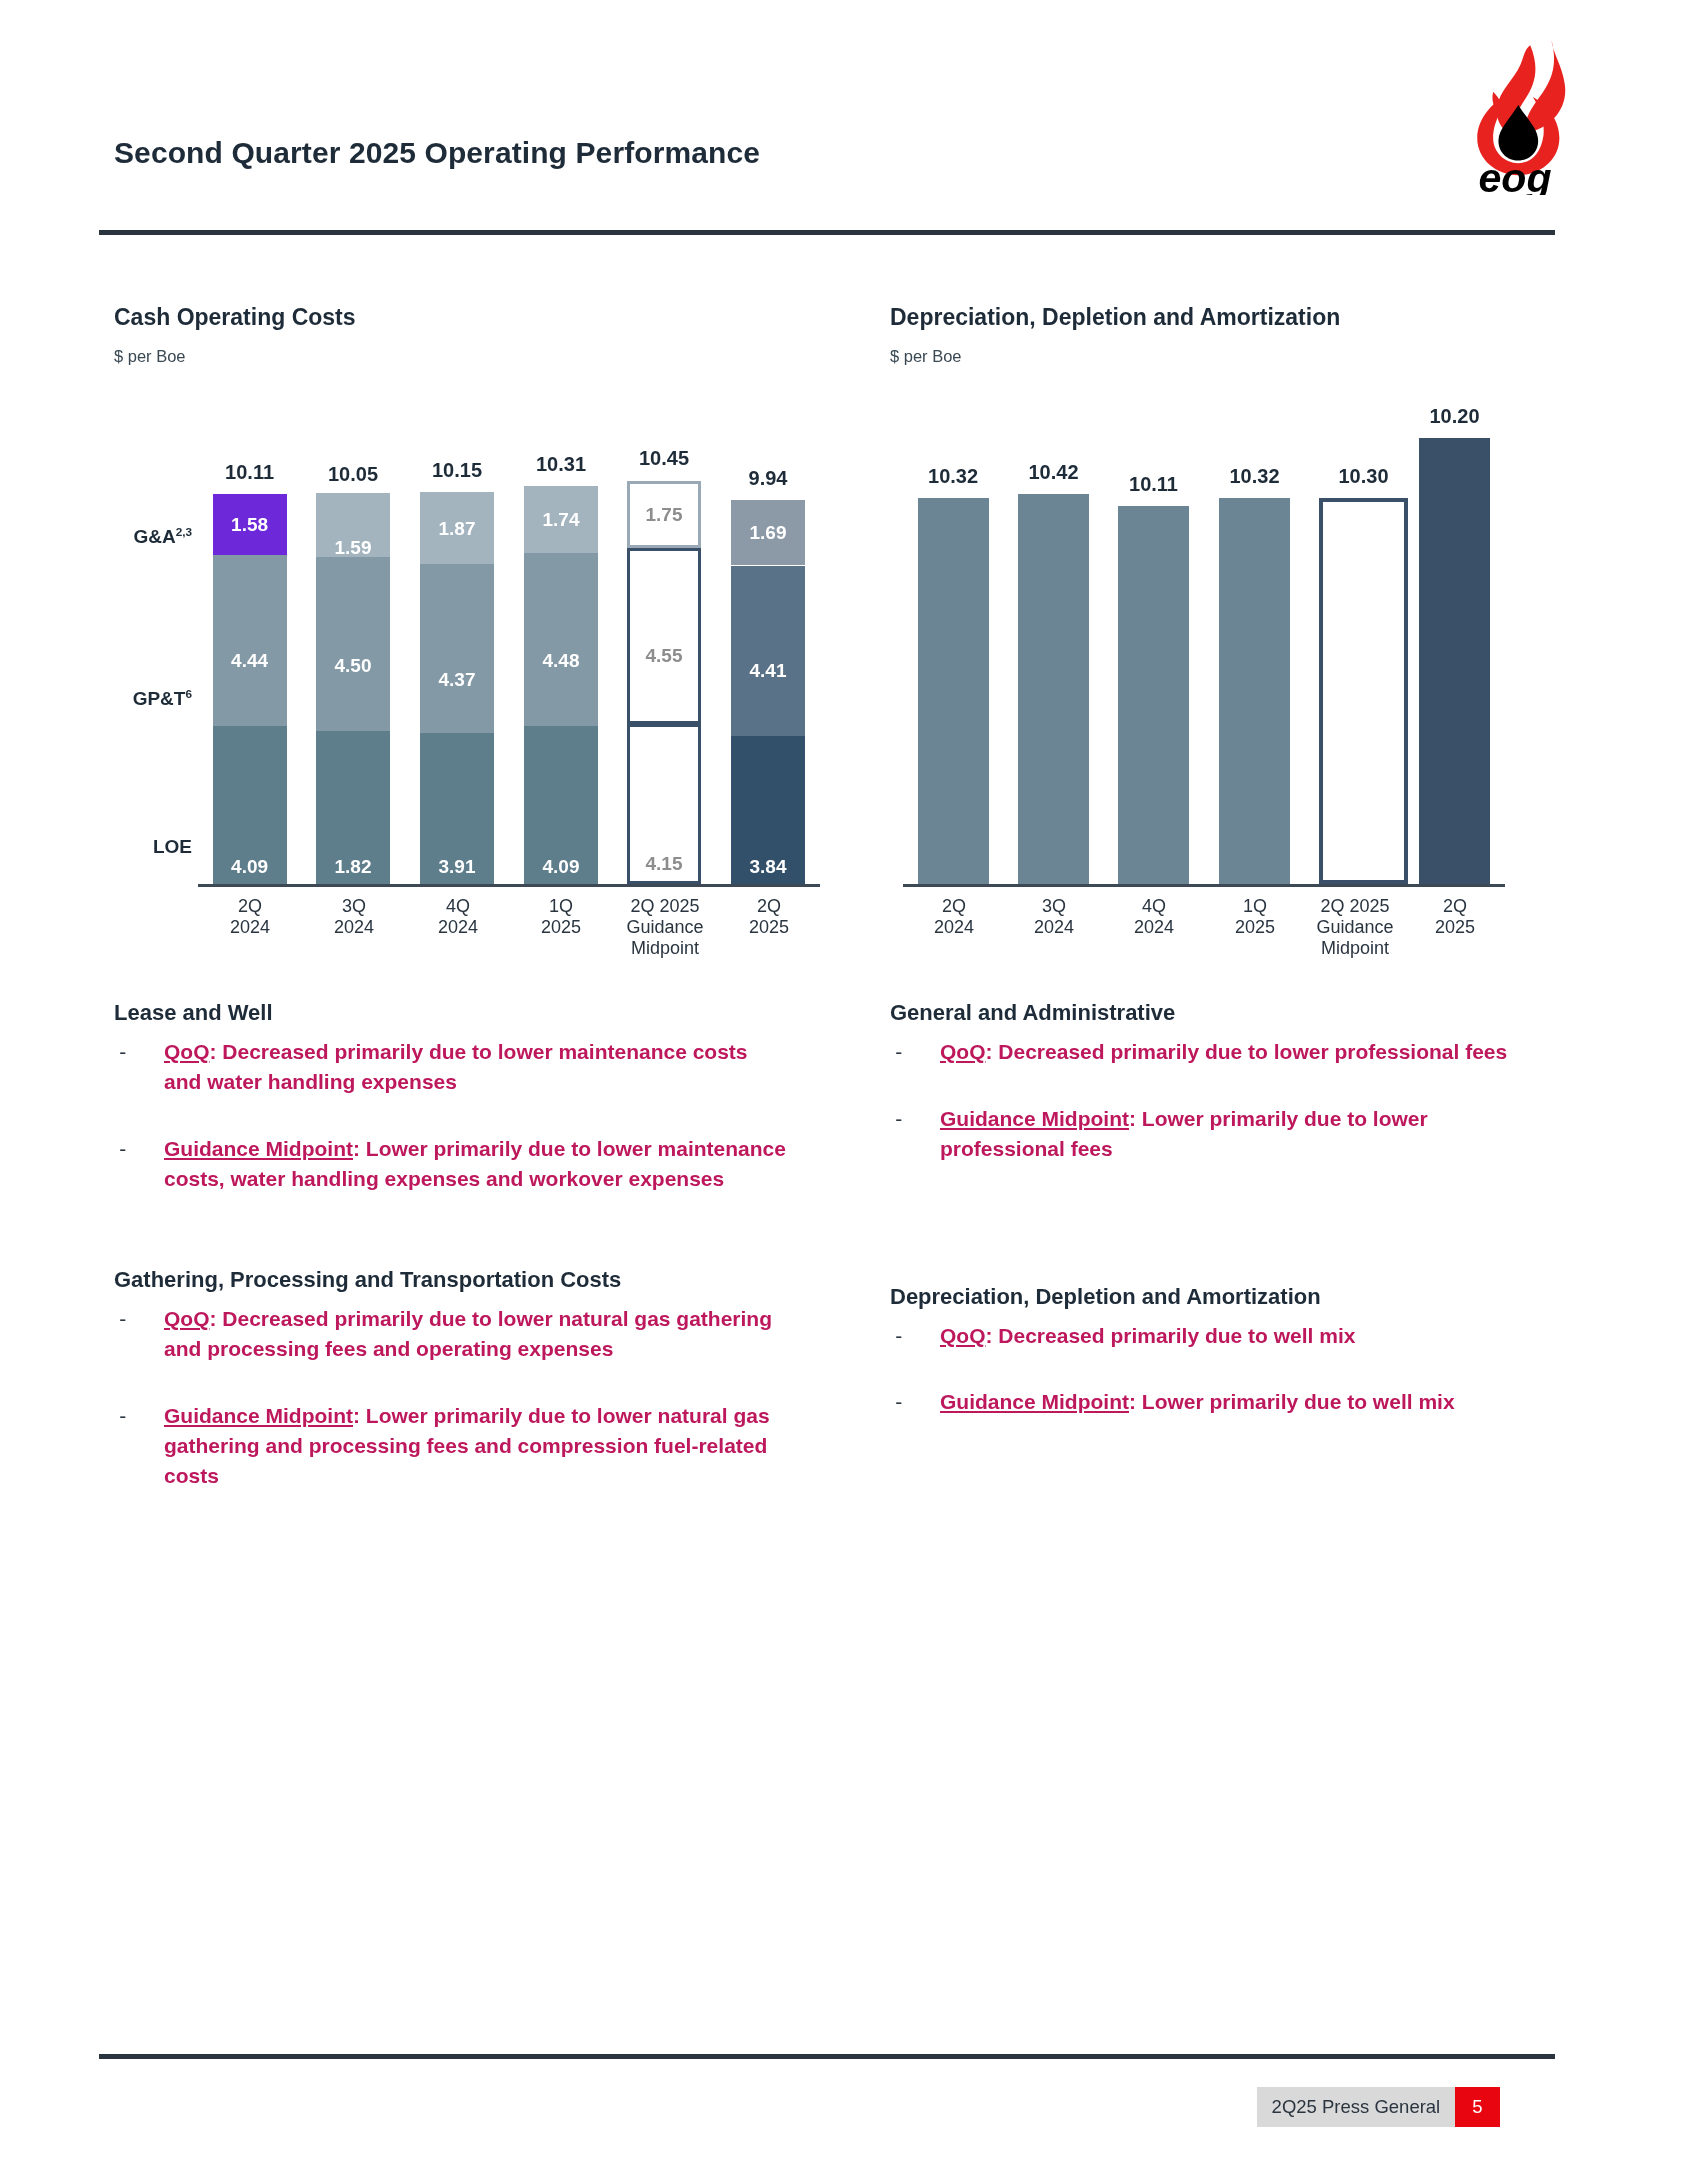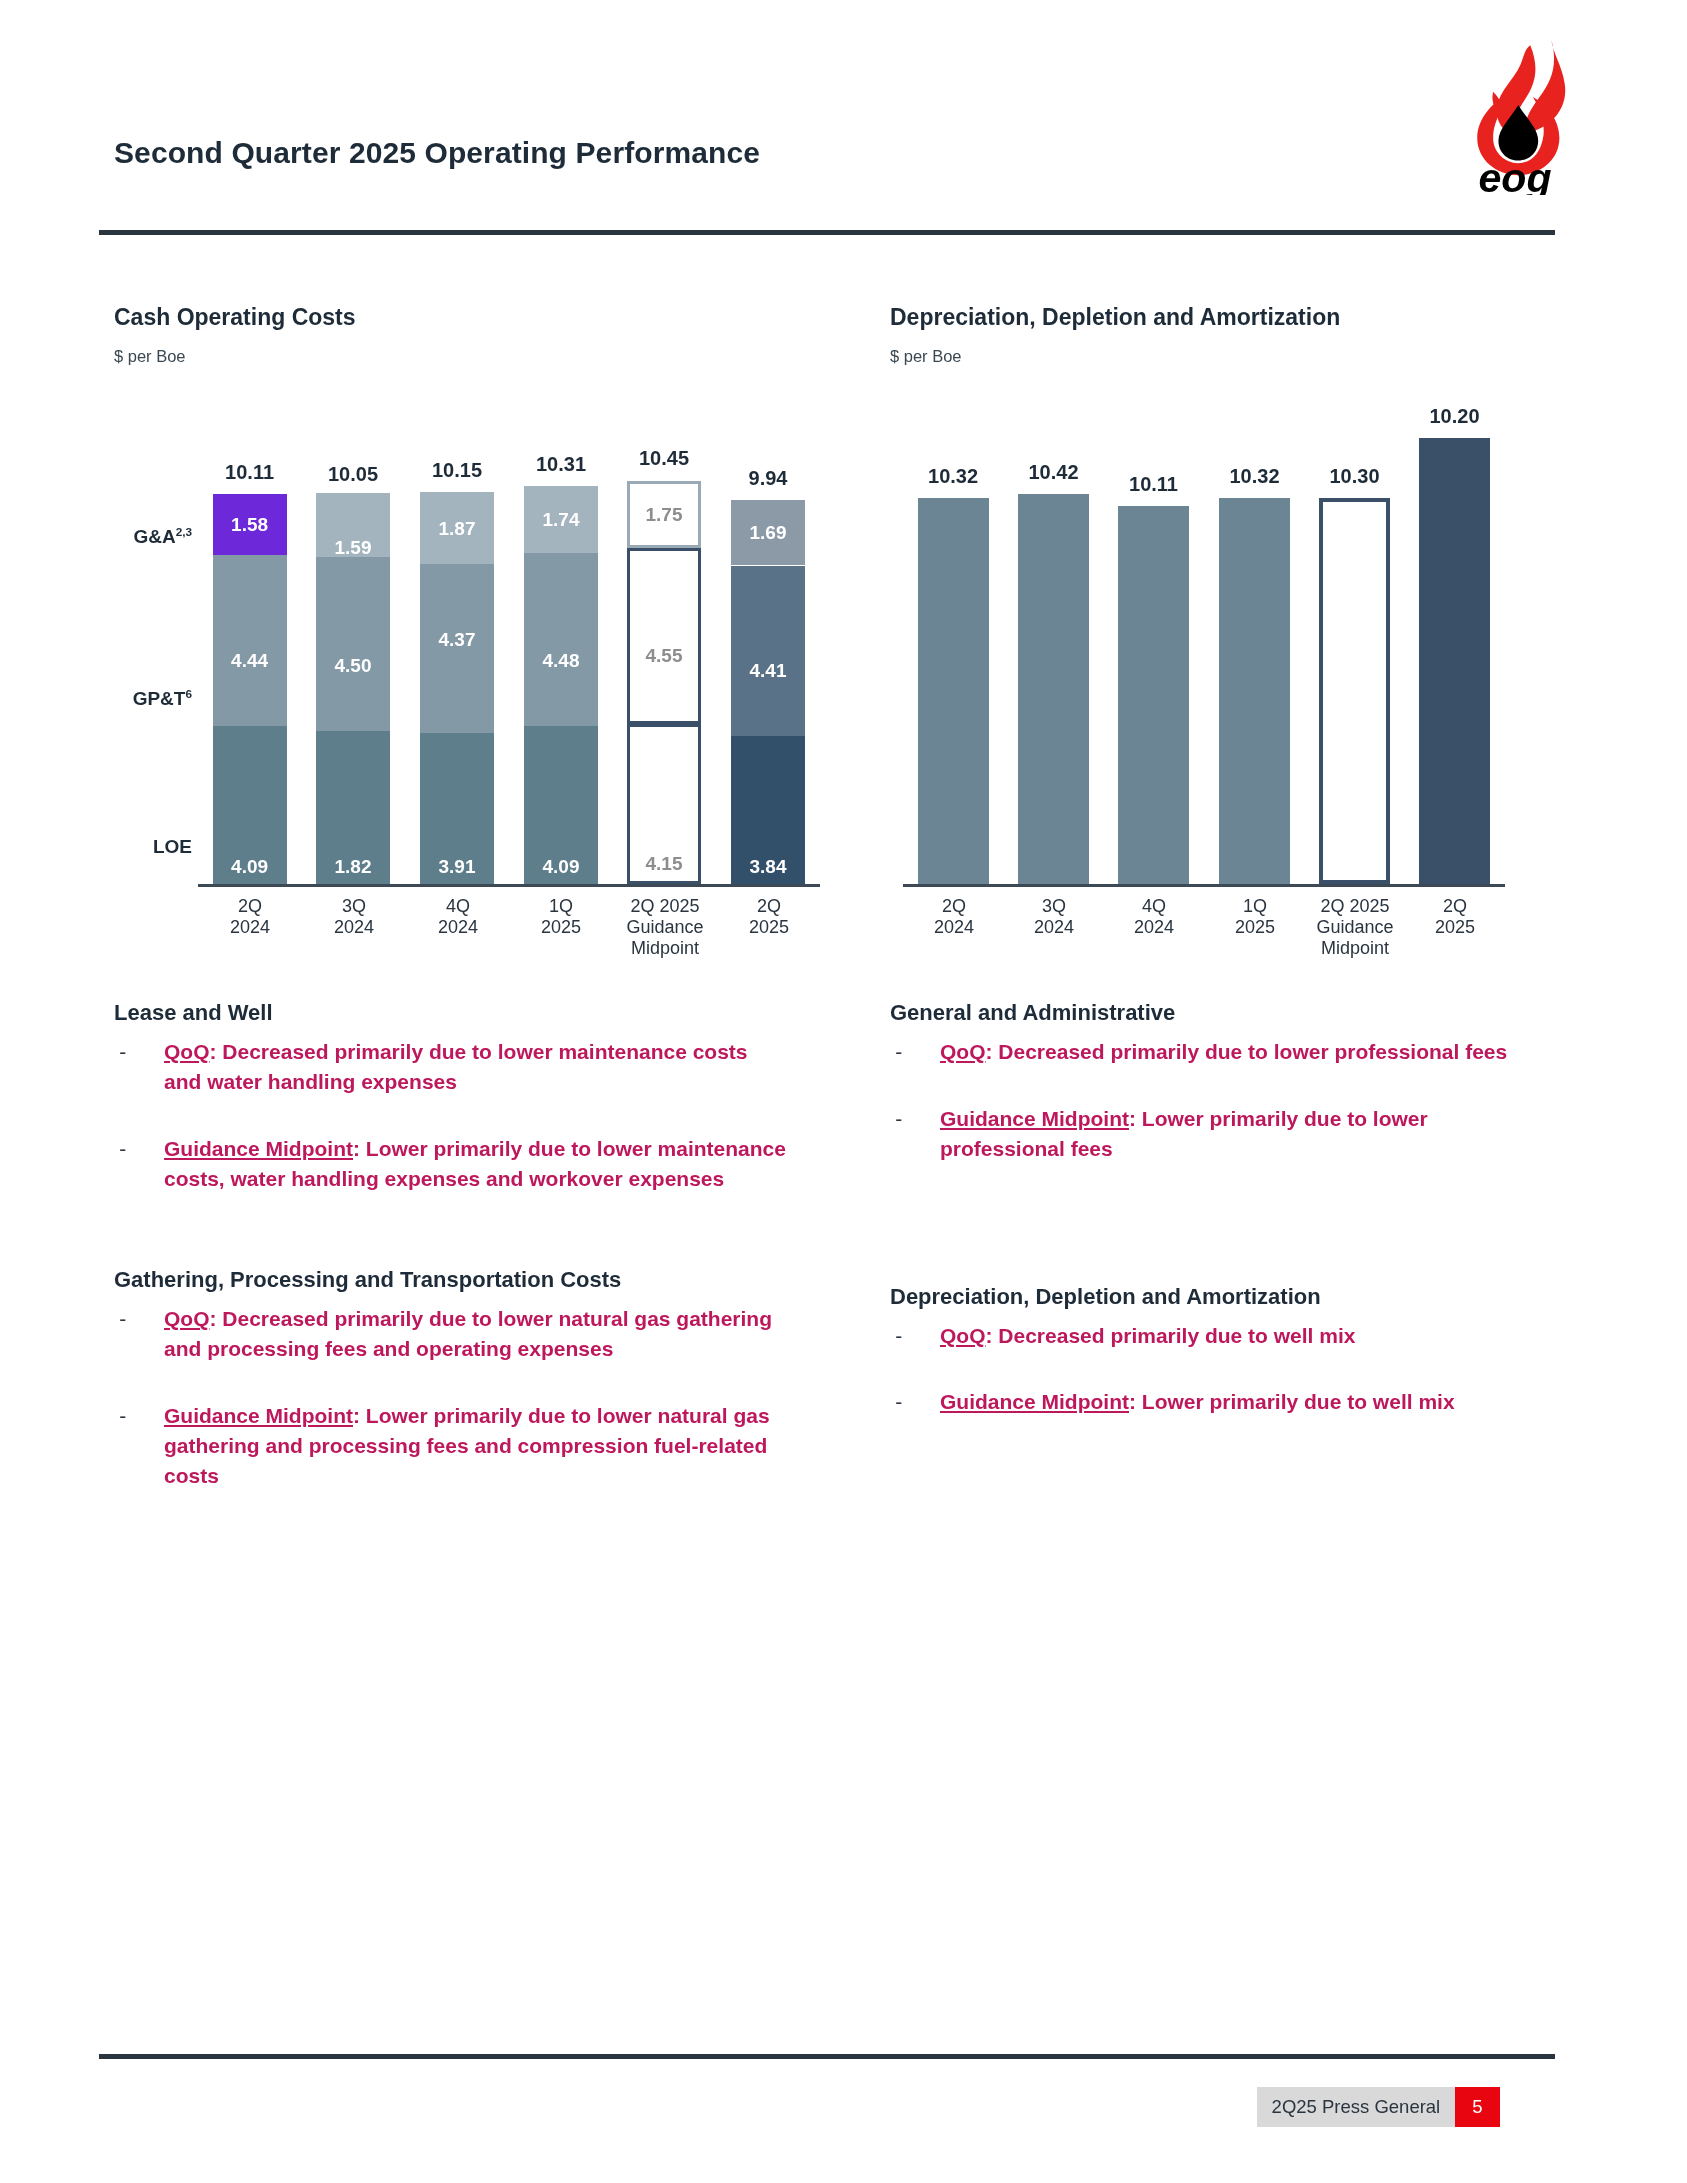--- a/index.html
+++ b/index.html
@@ -144,21 +144,21 @@
         <div class="seg" style="bottom: 327px; height: 64px; background: rgb(163, 180, 191); align-items: flex-end;">
           <span class="seg-val">1.59</span>
         </div>
         <div class="total" style="top: -32px;">10.05</div>
       </div>
       <div class="bar-col" style="left: 222px; width: 74px; height: 392px;">
         <div class="seg" style="bottom: 0px; height: 151px; background: rgb(95, 126, 140); align-items: flex-end;">
           <span class="seg-val" style="margin-bottom: 8px;">3.91</span>
         </div>
         <div class="seg" style="bottom: 151px; height: 169px; background: rgb(132, 153, 166); align-items: flex-end;">
-          <span class="seg-val" style="margin-bottom: 84px;">4.37</span>
+          <span class="seg-val" style="margin-bottom: 44px;">4.37</span>
         </div>
         <div class="seg" style="bottom: 320px; height: 72px; background: rgb(163, 180, 191); align-items: center;">
           <span class="seg-val">1.87</span>
         </div>
         <div class="total" style="top: -32px;">10.15</div>
       </div>
       <div class="bar-col" style="left: 326px; width: 74px; height: 398px;">
         <div class="seg" style="bottom: 0px; height: 158px; background: rgb(95, 126, 140); align-items: flex-end;">
           <span class="seg-val" style="margin-bottom: 8px;">4.09</span>
         </div>
@@ -237,21 +237,21 @@
         <div class="total" style="top: -32px;">10.42</div>
       </div>
       <div class="bar-col" style="left: 215px; width: 71px; height: 378px;">
         <div class="seg" style="bottom: 0px; height: 100%; background: rgb(107, 133, 149);"></div>
         <div class="total" style="top: -32px;">10.11</div>
       </div>
       <div class="bar-col" style="left: 316px; width: 71px; height: 386px;">
         <div class="seg" style="bottom: 0px; height: 100%; background: rgb(107, 133, 149);"></div>
         <div class="total" style="top: -32px;">10.32</div>
       </div>
-      <div class="bar-col" style="left: 416px; width: 71px; height: 386px;">
+      <div class="bar-col" style="left: 416px; width: 89px; height: 386px;">
         <div class="seg" style="bottom: 0px; height: 100%; background: rgb(255, 255, 255); border: 4px solid rgb(58, 80, 104);"></div>
         <div class="total" style="top: -32px;">10.30</div>
       </div>
       <div class="bar-col" style="left: 516px; width: 71px; height: 446px;">
         <div class="seg" style="bottom: 0px; height: 100%; background: rgb(58, 80, 104);"></div>
         <div class="total" style="top: -32px;">10.20</div>
       </div>
     </div>
   <div id="ticks-dda">
       <div class="tick" style="left: 885px; top: 896px; width: 138px;">

